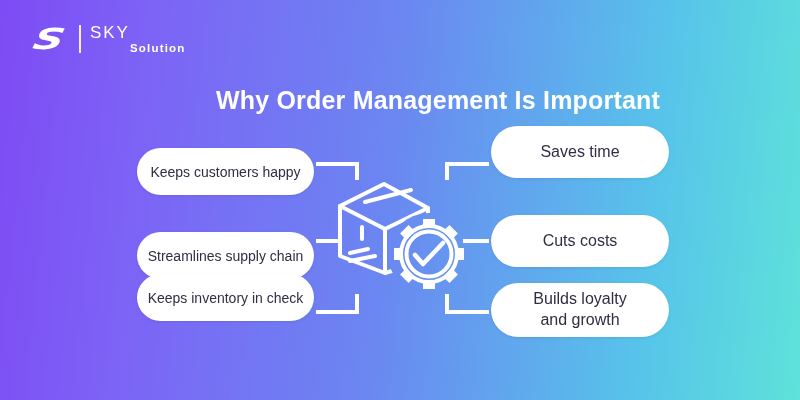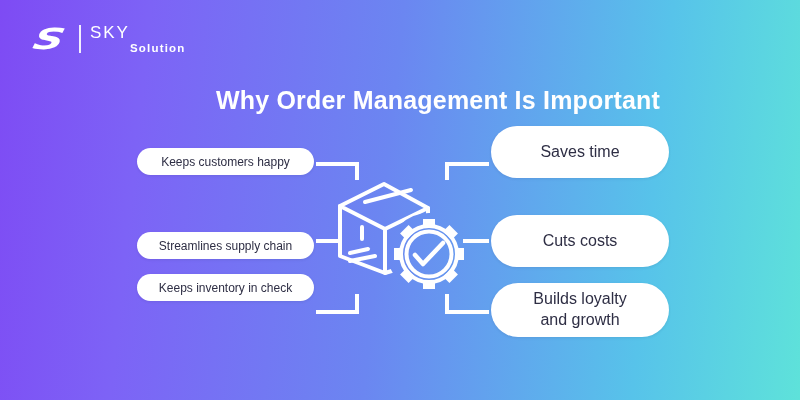--- a/index.html
+++ b/index.html
@@ -15,21 +15,21 @@
   .logo-text{display:flex;flex-direction:row;justify-content:center;line-height:1.05;}
   .logo-top{font-size:17px;font-weight:400;letter-spacing:2px;}
   .logo-bottom{font-size:11.5px;font-weight:700;letter-spacing:1.2px;margin-top:18px;}
   
   .title{position:absolute;left:0;top:86px;width:100%;text-align:center;color:#ffffff;
     font-size:25px;font-weight:700;letter-spacing:.2px;margin-left:38px;}
   
   .pill{position:absolute;background:#ffffff;border-radius:28px;display:flex;align-items:center;
     justify-content:center;text-align:center;color:#2e2e44;white-space:pre-line;
     box-shadow:0 1px 3px rgba(30,30,80,.10);}
-  .pill.left{left:137px;width:177px;height:27px;font-size:12px;}
+  .pill.left{left:137px;width:177px;height:47px;font-size:14px;}
   .pill.right{left:491px;width:178px;font-size:16px;}
   #pill-l1{top:148px;} #pill-l2{top:232px;} #pill-l3{top:274px;}
   #pill-r1{top:126px;height:52px;} #pill-r2{top:215px;height:52px;} #pill-r3{top:283px;height:54px;line-height:1.3;}
   
   .connectors{position:absolute;left:0;top:0;width:800px;height:400px;}
   .center-icon{position:absolute;left:325px;top:170px;width:150px;height:130px;}
 </style>
 </head>
 <body>
 

